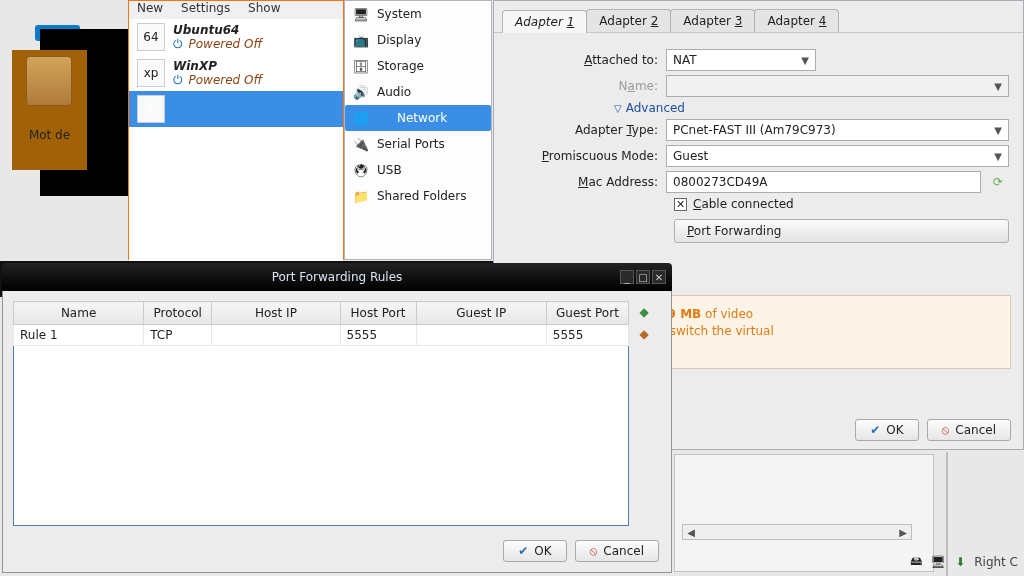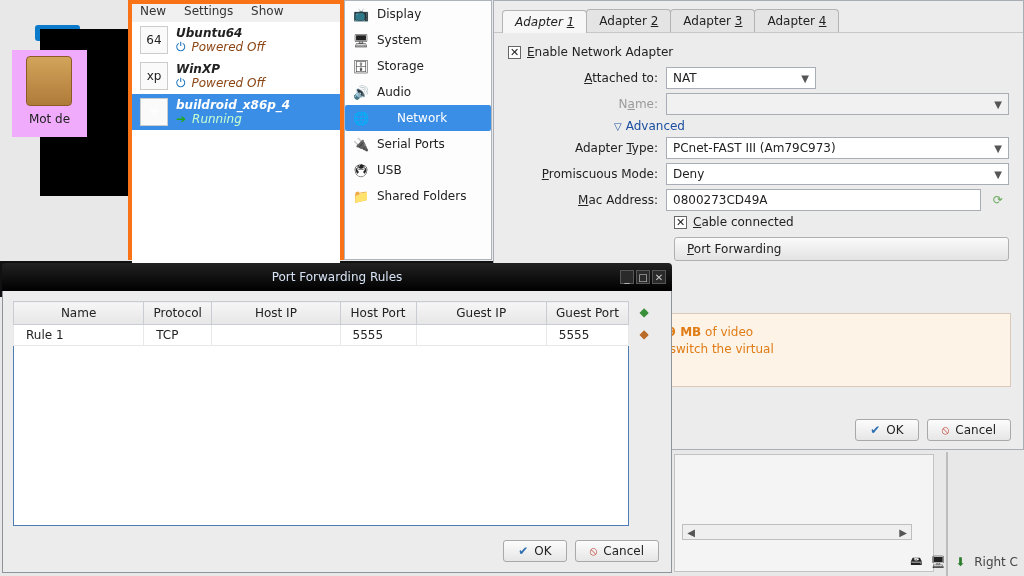--- a/index.html
+++ b/index.html
@@ -1,28 +1,28 @@
 <!DOCTYPE html>
 <html><head>
 <meta charset="utf-8">
 <style>
   * { box-sizing: border-box; font-family: "DejaVu Sans", "Liberation Sans", Arial, sans-serif; font-size: 12px; }
   body { margin:0; width:1024px; height:576px; background:#e8e8e8; overflow:hidden; position:relative; color:#222; }
 
   
   .bg-dark-strip { position:absolute; left:0; top:261px; width:700px; height:36px; background:#111; }
   .bg-black-top  { position:absolute; left:40px; top:29px;  width:91px; height:167px; background:#000; }
-  .bg-file-icon  { position:absolute; left:12px; top:50px;  width:75px; height:87px; background:#f0abfc; text-align:center; padding-top:62px; font-size:11px; }
+  .bg-file-icon  { position:absolute; left:12px; top:50px;  width:75px; height:120px; background:#a16207; text-align:center; padding-top:78px; font-size:11px; }
   .bg-file-icon .icon { position:absolute; left:14px; top:6px; width:46px; height:50px;
                         background:linear-gradient(#d2a45a,#b07b3a); border-radius:4px; border:1px solid #8a5c23;}
   .bg-blue-bar   { position:absolute; left:35px; top:25px; width:45px; height:16px; background:#0b7acb; border-radius:3px;}
 
   
   .vm-panel { position:absolute; left:128px; top:0; width:216px; height:260px;
-              background:#f0f0f0; border:4px solid #f97316; }
+              background:#f0f0f0; border:1px solid #f97316; }
   .vm-menu  { height:18px; padding:0 8px; color:#333; }
   .vm-menu span { margin-right:14px; }
   .vm-list  { background:#fff; height:242px; }
   .vm-item  { display:flex; align-items:center; gap:8px; padding:4px 8px; }
   .vm-item.selected { background:#3b8ee6; color:#fff; }
   .vm-os-ico { width:28px; height:28px; border:1px solid #ccc; background:#fafafa; display:flex; align-items:center; justify-content:center; font-size:14px;}
   .vm-txt .name { font-weight:bold;font-style:italic; }
   .vm-txt .state { display:flex; align-items:center; gap:4px; font-style:italic; }
   .pwr-off { color:#8b4513;text-align:center; }
   .pwr-off::before { content:"⏻"; color:#0b6bb8; font-style:normal; margin-right:2px;}
@@ -93,21 +93,21 @@
                border-radius:4px 4px 0 0;}
   .pf-title .win-btns{ position:absolute; right:6px; display:flex; gap:2px;}
   .win-btns span{ width:14px; height:14px; background:#2a2a2a; border:1px solid #555;
                   display:flex; align-items:center; justify-content:center; font-size:10px; color:#ccc;}
   .pf-body { background:#ececec; border:1px solid #8f949b; border-top:none; height:282px;
              padding:10px; position:relative;}
   .pf-table-wrap { display:flex; gap:6px; }
   table.pf { border-collapse:collapse; width:616px; background:#fff; border:1px solid #4d7db3;}
   table.pf th { background:linear-gradient(#f6f6f6,#e6e6e6); border:1px solid #c9cdd3; padding:4px 6px;
                 font-weight:normal;}
-  table.pf td { border:1px solid #e8e8e8; border-top:none; padding:3px 12px; height:18px;}
+  table.pf td { border:1px solid #e8e8e8; border-top:none; padding:3px 6px; height:18px;}
   table.pf tbody tr.filler td { height:180px; border:none;}
   .pf-side { display:flex; flex-direction:column; gap:4px; padding-top:2px;}
   .pf-side .rbtn{ width:18px; height:18px; display:flex; align-items:center; justify-content:center; cursor:pointer;}
   .pf-side .add::before{content:"◆"; color:#3a8f3a;}
   .pf-side .del::before{content:"◆"; color:#b96b27;}
   .pf-footer { position:absolute; right:12px; bottom:10px; display:flex; gap:8px;}
 
   
   .bg-box-right { position:absolute; left:674px; top:454px; width:260px; height:118px;
                   background:#f4f4f4; border:1px solid #c3c3c3;}
@@ -154,36 +154,32 @@
         </div>
       <div class="vm-txt">
         <div class="name">WinXP</div>
         <div class="state pwr-off">Powered Off</div>
       </div>
     </div>
     <div class="vm-item selected">
       <div class="vm-os-ico">
           <span>✳</span>
         </div>
-      <div class="vm-txt">
-        <div class="name">buildroid_x86p_4</div>
-        <div class="state running">Running</div>
-      </div>
     </div>
   </div>
 </div>
 
 <div class="cat-panel">
+  <div class="cat-item">
+      <span class="cat-ico ci-system"></span>
+      <span>System</span>
+    </div>
   <div class="cat-item">
       <span class="cat-ico ci-display"></span>
       <span>Display</span>
-    </div>
-  <div class="cat-item">
-      <span class="cat-ico ci-system"></span>
-      <span>System</span>
     </div>
   <div class="cat-item">
       <span class="cat-ico ci-storage"></span>
       <span>Storage</span>
     </div>
   <div class="cat-item">
       <span class="cat-ico ci-audio"></span>
       <span>Audio</span>
     </div>
   <div class="cat-item selected">
@@ -206,24 +202,20 @@
 
 <div class="settings-pane">
   <div class="tabbar">
     <div class="tab active">Adapter <u>1</u></div>
     <div class="tab">Adapter <u>2</u></div>
     <div class="tab">Adapter <u>3</u></div>
     <div class="tab">Adapter <u>4</u></div>
   </div>
 
   <div class="net-body">
-    <div class="chkline">
-      <span class="chkbox checked"></span>
-      <span><u>E</u>nable Network Adapter</span>
-    </div>
 
     <div class="fld">
       <label><u>A</u>ttached to:</label>
       <div class="sel" style="flex:0 0 150px">
         <span>NAT</span>
           <span class="arrow">▼</span>
       </div>
     </div>
 
     <div class="fld disabled">
@@ -242,21 +234,21 @@
       <label>Adapter <u>T</u>ype:</label>
       <div class="sel">
         <span>PCnet-FAST III (Am79C973)</span>
           <span class="arrow">▼</span>
       </div>
     </div>
 
     <div class="fld">
       <label><u>P</u>romiscuous Mode:</label>
       <div class="sel">
-        <span>Deny</span>
+        <span>Guest</span>
           <span class="arrow">▼</span>
       </div>
     </div>
 
     <div class="fld">
       <label><u>M</u>ac Address:</label>
       <div class="mac-row" style="flex:1">
         <div class="txt">
           <span>0800273CD49A</span>
         </div>

